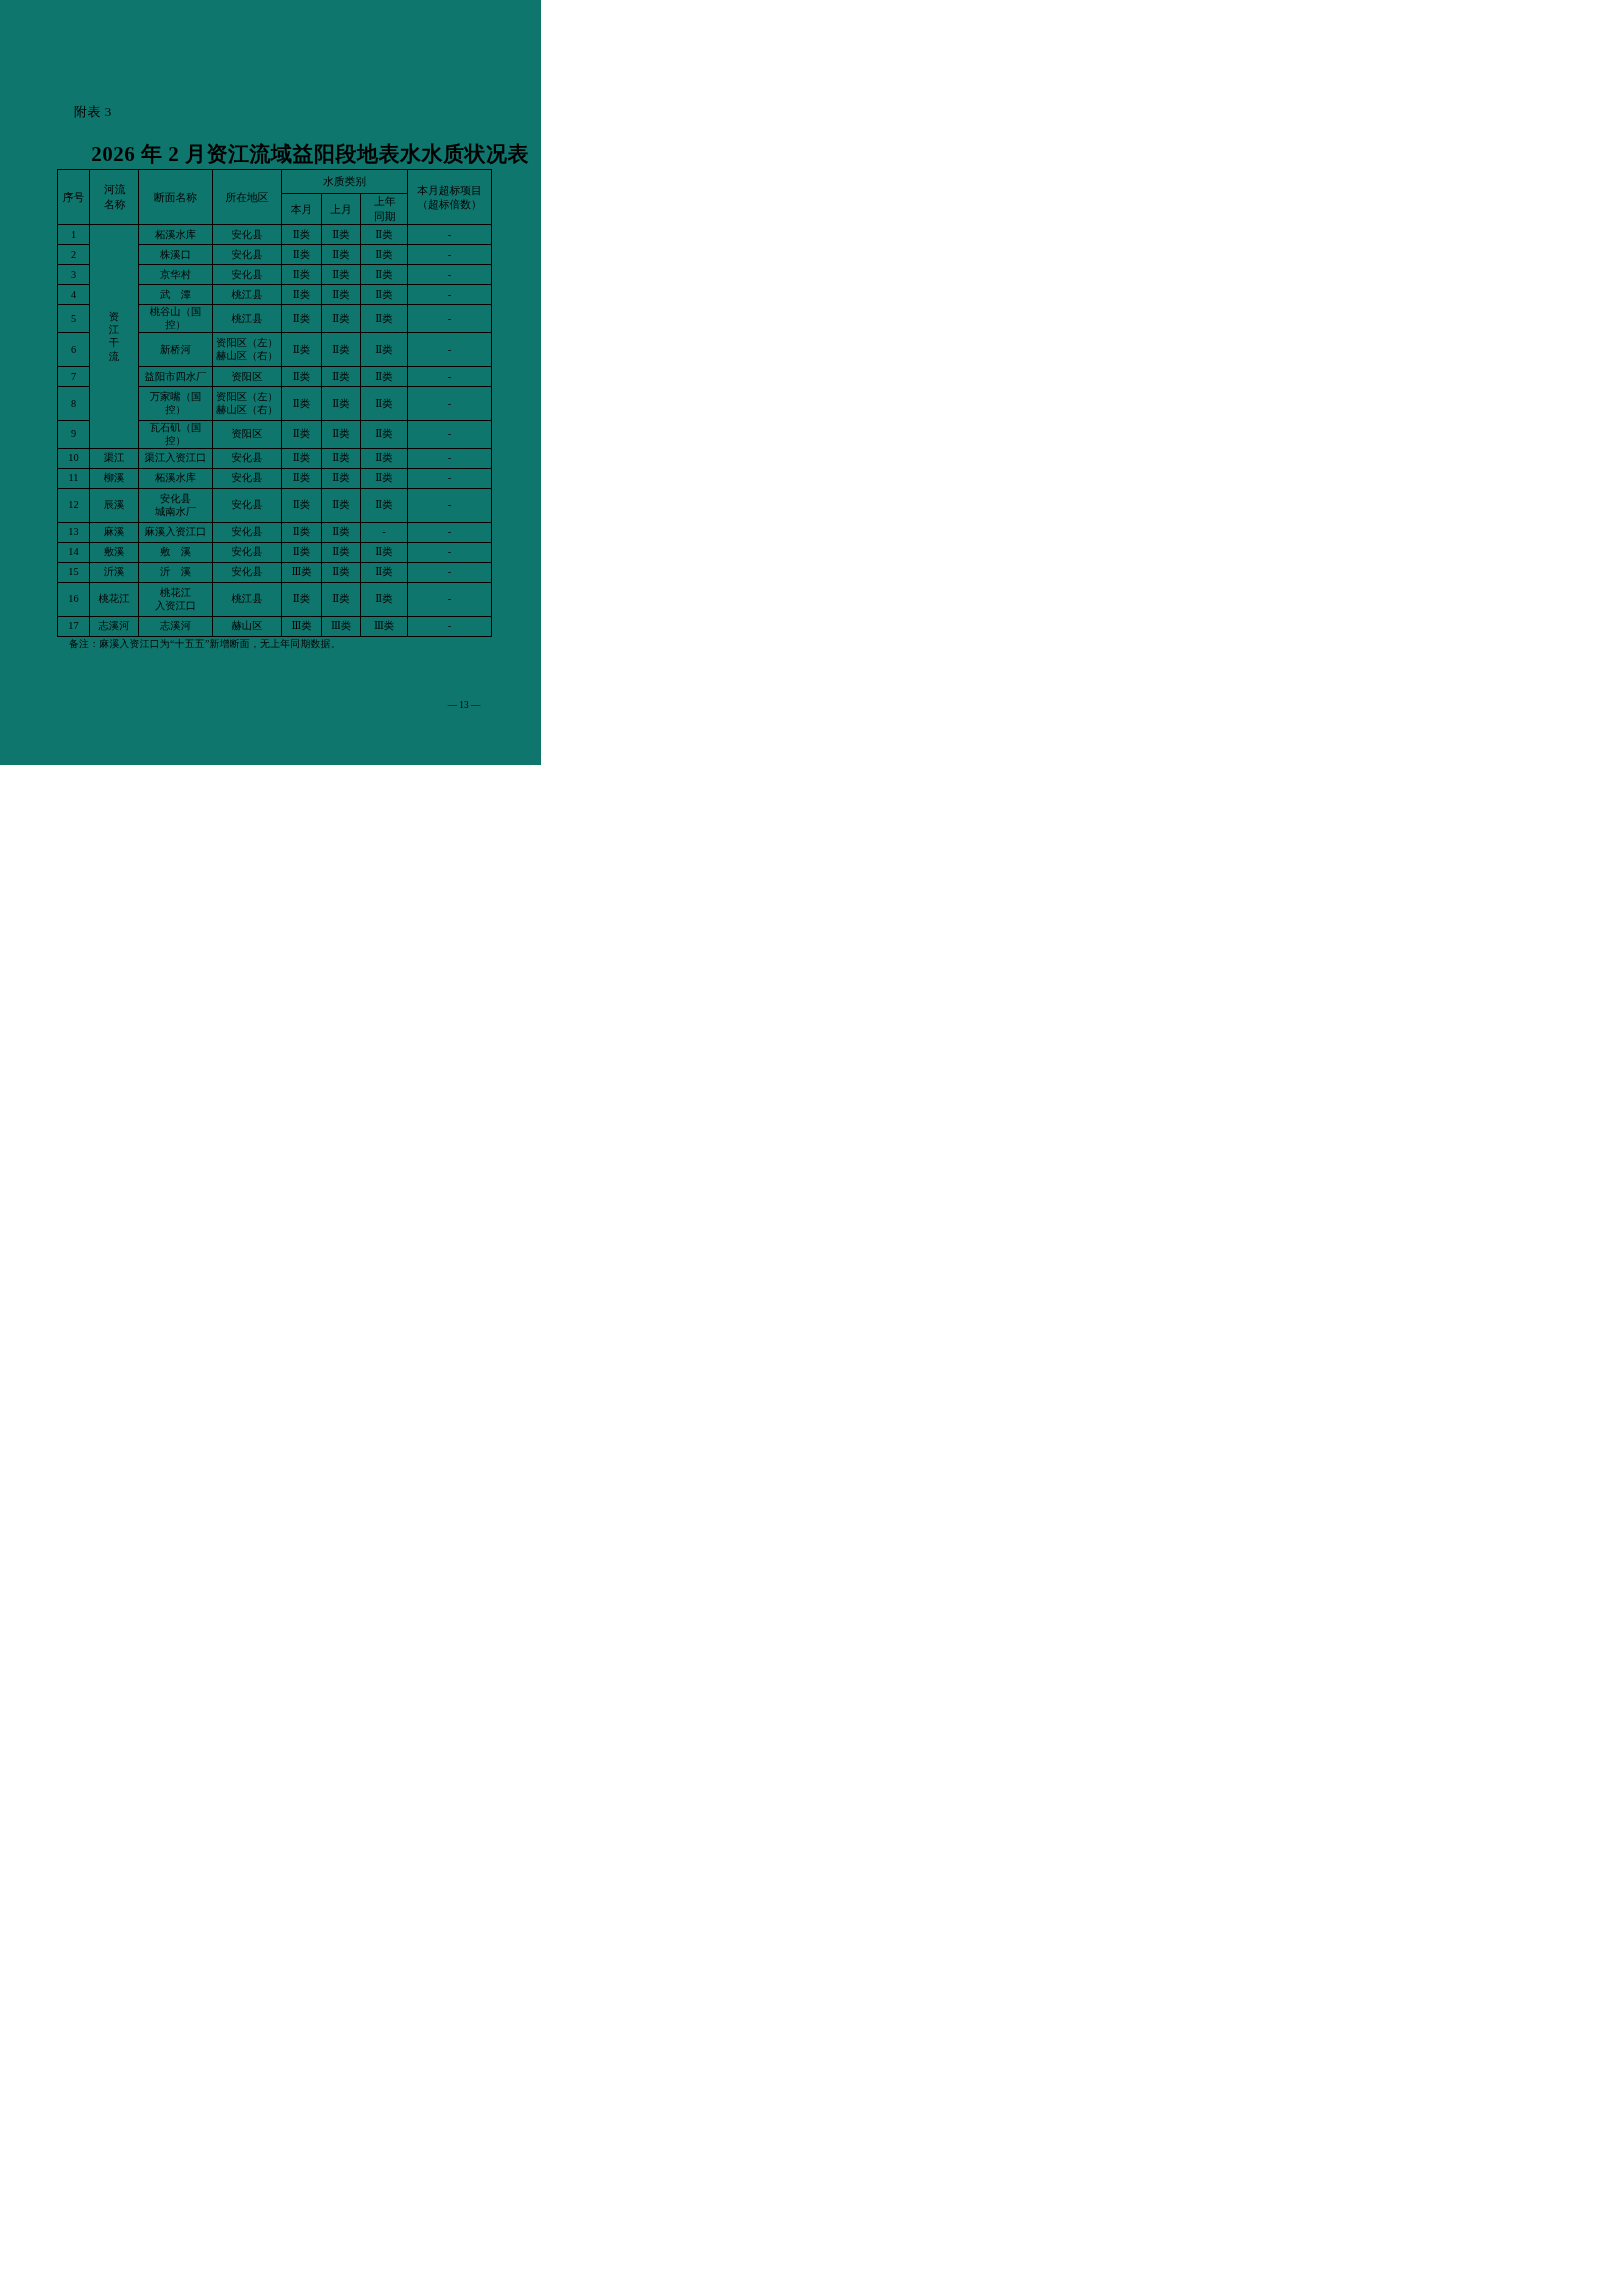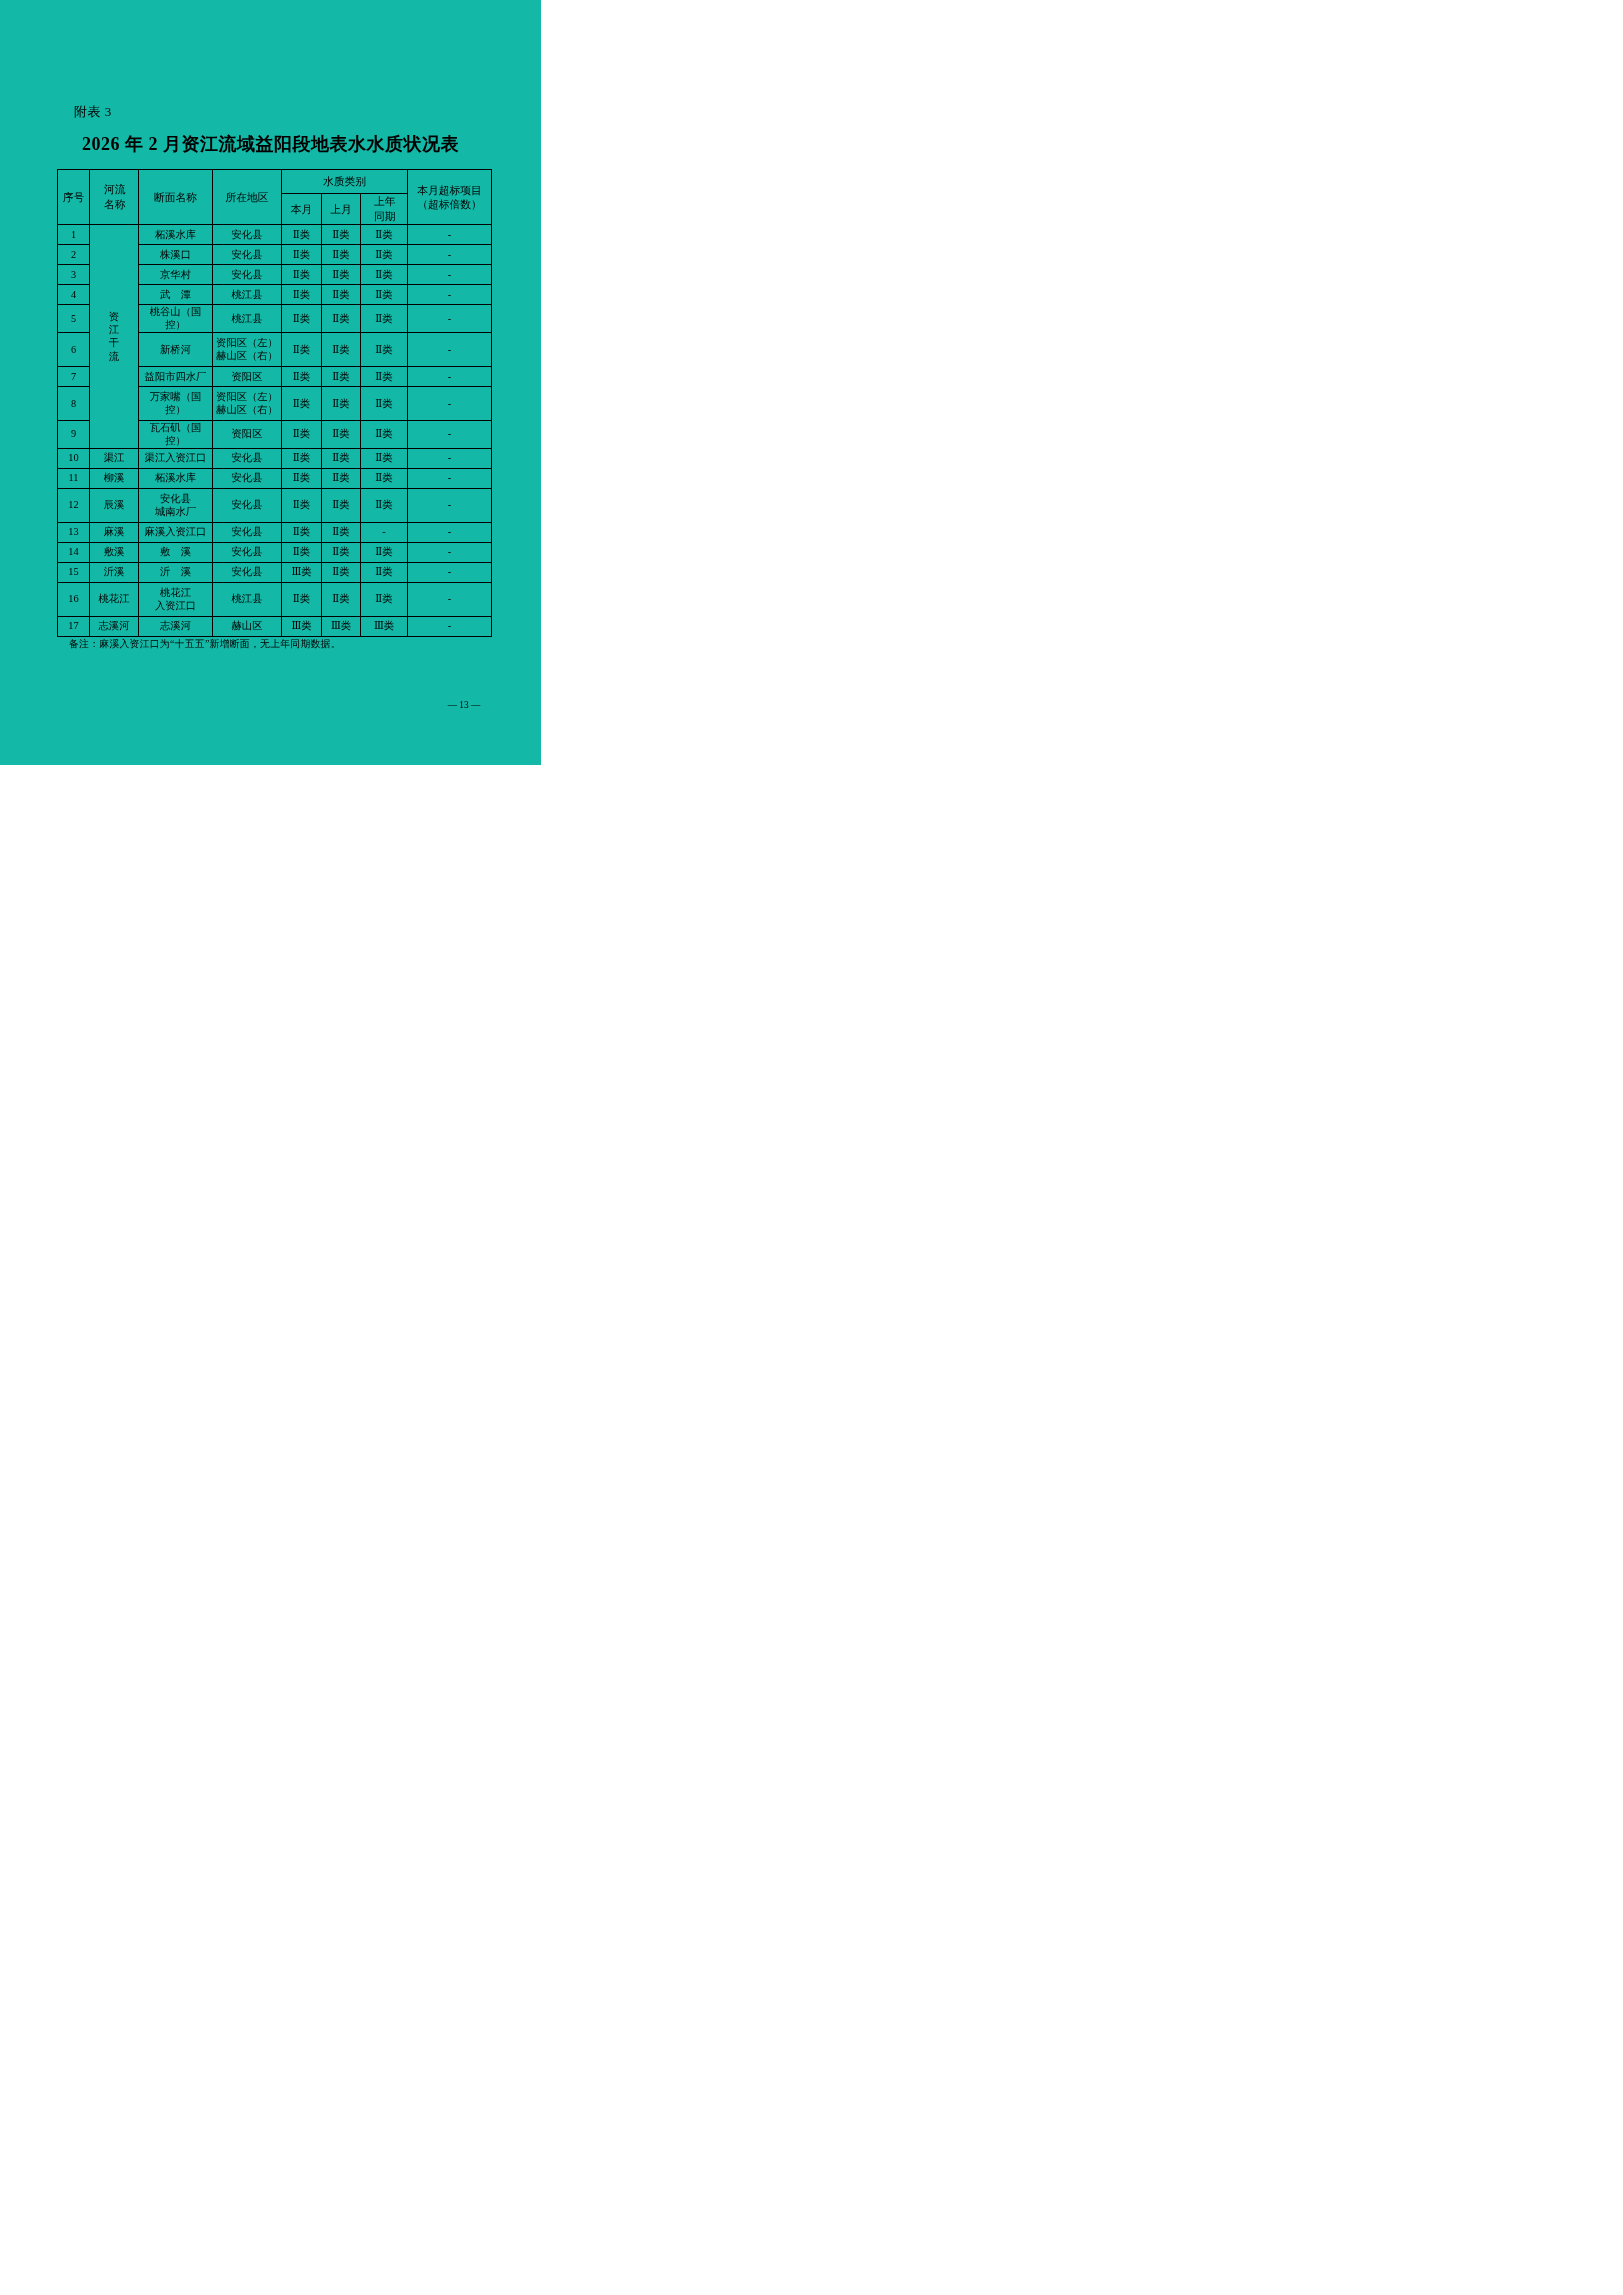--- a/index.html
+++ b/index.html
@@ -2,29 +2,29 @@
 <html style="font-size:8.2px"><head>
 <meta charset="utf-8">
 <style>
   html,body{margin:0;padding:0;}
   body{
     width:541px;height:765px;
     background:#ffffff;color:#000000;
     font-family:"Liberation Serif","DejaVu Serif",serif;
     position:relative;
   }
-  .page{position:absolute;inset:0;background:#14b8a6;overflow:hidden;}
+  .page{position:absolute;inset:0;background:#0f766e;overflow:hidden;}
   .appendix-label{
     position:absolute;left:74px;top:103px;
     font-size:13px;letter-spacing:0.5px;
   }
   .doc-title{
     position:absolute;left:0;right:0;top:128px;
-    text-align:center;font-size:18px;font-weight:bold;
-    letter-spacing:0.5px;margin:4px;
+    text-align:right;font-size:21px;font-weight:bold;
+    letter-spacing:0.5px;margin:12px;
   }
   table.wq{
     position:absolute;left:57px;top:169px;
     width:433px;border-collapse:collapse;table-layout:fixed;
     border:1.5px solid #000;
   }
   table.wq th, table.wq td{
     border:0.5px solid #000;
     border-top-width:1px;border-bottom-width:1px;
     padding:0 1px;text-align:center;vertical-align:middle;

